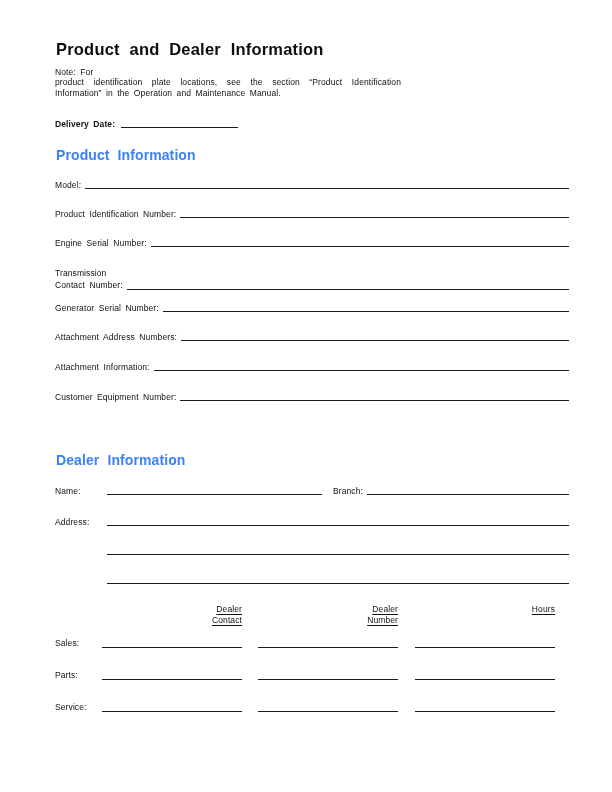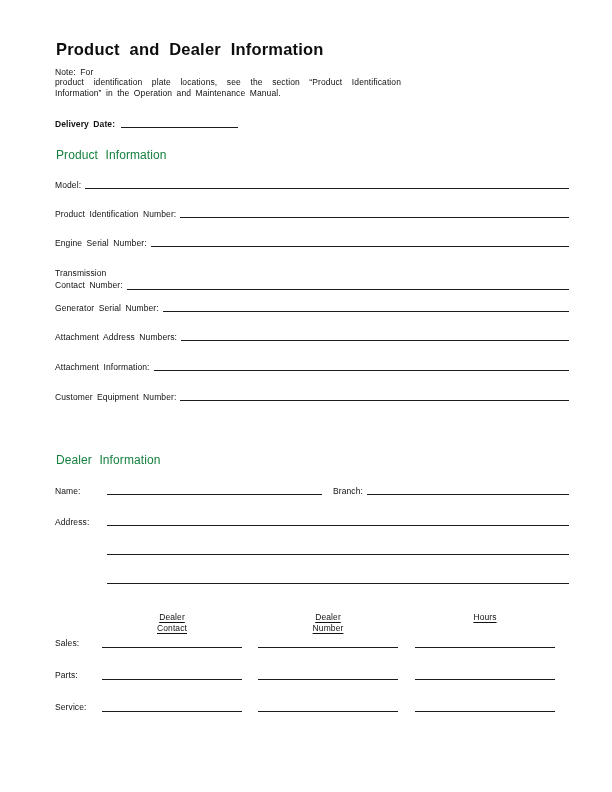--- a/index.html
+++ b/index.html
@@ -22,25 +22,25 @@
     font-size: 16.5px;
     font-weight: bold;
     line-height: 19px;
     word-spacing: 5px;
     letter-spacing: 0.2px;
     color: #0d0d0d;
   }
   .h2 {
     position: absolute;
     left: 56px;
-    font-size: 12px;
-    font-weight: normal;
+    font-size: 14px;
+    font-weight: bold;
     line-height: 17px;
     word-spacing: 4px;
-    color: #15803d;
+    color: #3b82f6;
   }
   .note {
     position: absolute;
     left: 55px;
     top: 67px;
     width: 346px;
     line-height: 10.3px;
   }
   .note .justify {
     text-align: justify;
@@ -61,24 +61,23 @@
   .rule {
     display: inline-block;
     height: 0;
     border-bottom: 1.5px solid #1c1c1c;
     margin-bottom: 1px;
   }
   .fill { flex: 1 1 auto; }
   .colhead {
     position: absolute;
     width: 140px;
-    text-align: center;
+    text-align: right;
     line-height: 11px;
     top: 604px;
-    margin-top: 8px;
   }
   .u { text-decoration: underline; text-underline-offset: 1.5px; }
   .crow {
     position: absolute;
     left: 55px;
     right: 50px;
     height: 14px;
   }
   .clbl { position: absolute; left: 0; bottom: 0; white-space: nowrap; }
   .crule {

